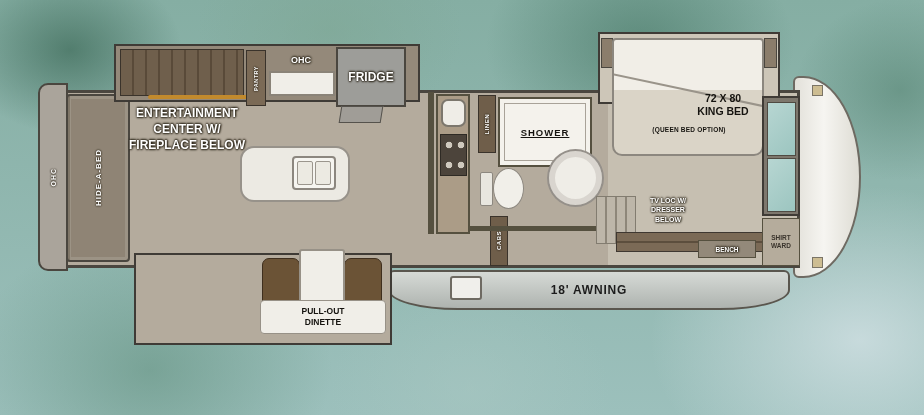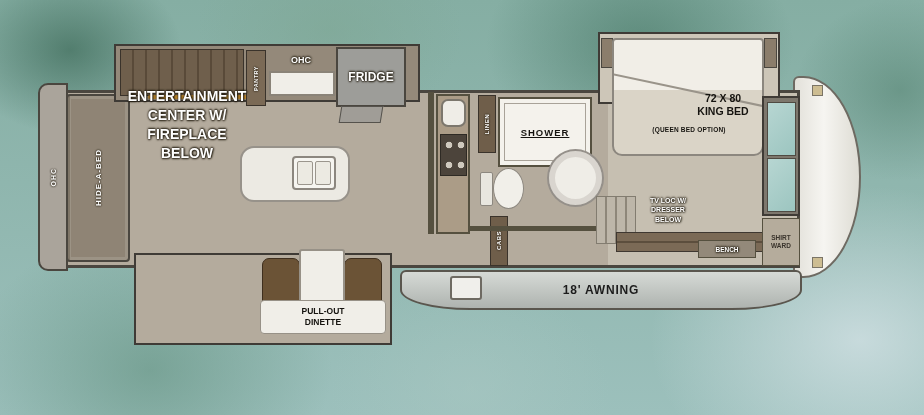--- a/index.html
+++ b/index.html
@@ -22,21 +22,21 @@
   .wlbl{color:#fff;text-shadow:0 1px 2px rgba(35,28,16,.95),0 -1px 2px rgba(35,28,16,.95),1px 0 2px rgba(35,28,16,.95);}
   .vlbl{writing-mode:vertical-rl;transform:rotate(180deg);white-space:nowrap;font-weight:bold;color:#fff;
         text-shadow:0 0 2px rgba(35,28,16,.95),0 0 2px rgba(35,28,16,.95);letter-spacing:1px;}
   
   .front-cap{left:793px;top:76px;width:68px;height:202px;background:linear-gradient(90deg,#e3e1da,#f6f5f1 45%,#dedcd4);
     border:2.5px solid #6e6a62;border-radius:6px 58px 58px 6px / 6px 102px 102px 6px;}
   .cap-hinge{width:11px;height:11px;background:#cdbd92;border:1px solid #7a7466;}
   
   .awn{background:linear-gradient(180deg,#d6dad6,#aeb3af);border:2px solid #5a564e;}
   .awn12{left:106px;top:336px;width:288px;height:38px;border-radius:8px 8px 60px 60px/8px 8px 24px 24px;}
-  .awn18{left:400px;top:270px;width:402px;height:40px;border-radius:6px 6px 70px 70px/6px 6px 20px 20px;}
+  .awn18{left:388px;top:270px;width:402px;height:40px;border-radius:6px 6px 70px 70px/6px 6px 20px 20px;}
   .awn-text{font-weight:bold;font-size:12px;color:#1c1c1c;letter-spacing:.8px;}
   .entry-step{left:450px;top:276px;width:32px;height:24px;background:#f0efeb;border:2px solid #6e6a62;border-radius:3px;}
   
   .floor{left:60px;top:90px;width:740px;height:178px;background:#b4ab9d;border:3px solid #4a463f;}
   .bedroom-floor{left:608px;top:93px;width:189px;height:172px;background:#c6bfb1;}
   .rear-cap{left:38px;top:83px;width:30px;height:188px;background:#aaa49b;border:2px solid #4a463f;border-radius:10px 0 0 10px;}
   .sofa{left:66px;top:94px;width:64px;height:168px;background:#8f8475;border:2px solid #4a463f;border-radius:4px;
     box-shadow:inset 0 0 0 3px rgba(255,255,255,.12), inset 14px 0 0 -12px #6e6354;}
   
   .slide-tl{left:114px;top:44px;width:306px;height:58px;background:#94897a;border:2px solid #3f3b36;}
@@ -84,21 +84,21 @@
   .ward-glass{position:absolute;left:3px;width:27px;height:52px;background:linear-gradient(135deg,#b7d6d2,#9cc5c0);border:1px solid #4f4a42;}
   .shirt-ward{left:762px;top:218px;width:38px;height:48px;background:#b5ac9c;border:1px solid #55503f;}
   
   .slide-bl{left:134px;top:253px;width:258px;height:92px;background:#b4ab9d;border:2px solid #3f3b36;}
   .theater{left:142px;top:260px;width:94px;height:52px;background:#6e6052;border:2px solid #473d31;border-radius:8px;
     box-shadow:inset 0 -8px 0 -4px rgba(255,255,255,.12);}
   .dbench{background:#6b5336;border:1.5px solid #3f2f1e;border-radius:7px;}
   .dtable{left:299px;top:249px;width:46px;height:64px;background:#f0eee8;border:2px solid #979187;border-radius:3px;}
   .dlabel-box{left:260px;top:300px;width:126px;height:34px;background:#f0eee8;border:1px solid #979187;border-radius:4px;}
   
-  .ent-label{left:124px;top:87px;width:126px;font-size:14px;line-height:1.35;}
+  .ent-label{left:124px;top:105px;width:126px;font-size:12px;line-height:1.35;}
   .ohc-top{left:268px;top:55px;width:66px;font-size:9px;}
   .bed-name{font-size:10.5px;font-weight:bold;color:#15130f;line-height:1.25;}
   .bed-opt{font-size:6.5px;font-weight:bold;color:#15130f;letter-spacing:.2px;}
   .model{left:684px;top:320px;font-size:52px;font-weight:bold;color:#0b0b0b;letter-spacing:-1px;
     font-family:"Liberation Sans",sans-serif;}
 </style>
 </head>
 <body>
 
 <div class="scene">

